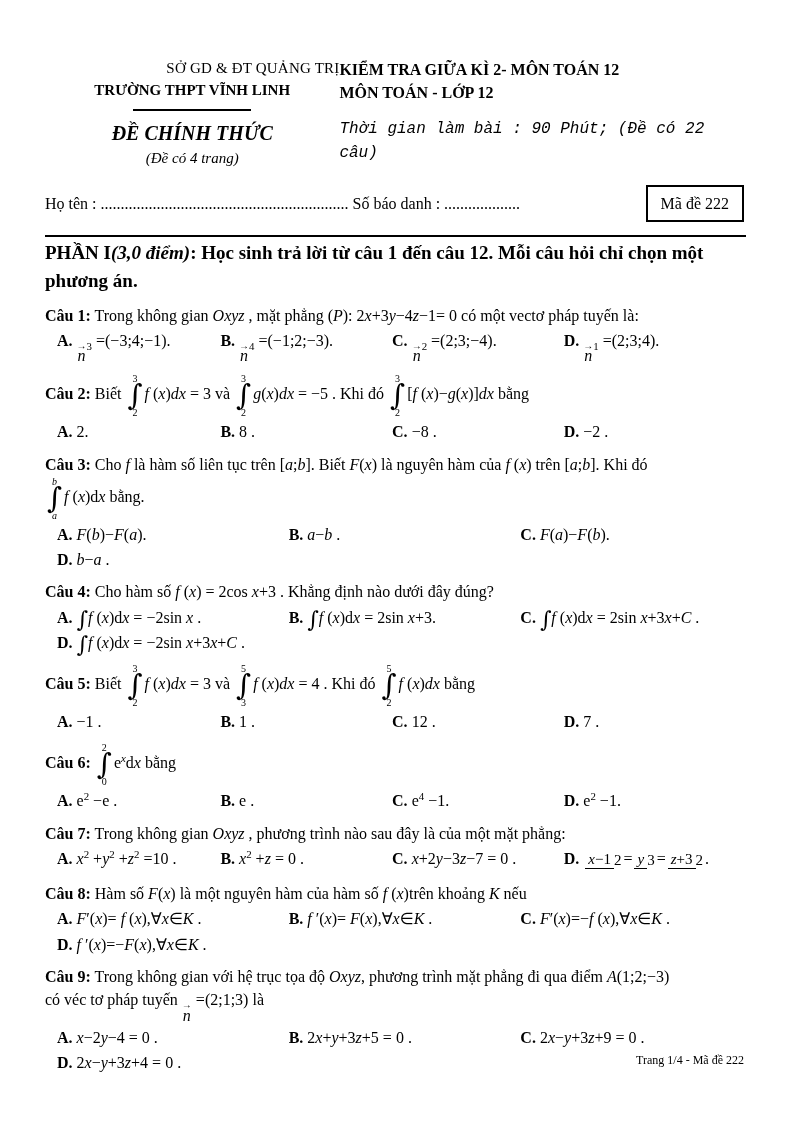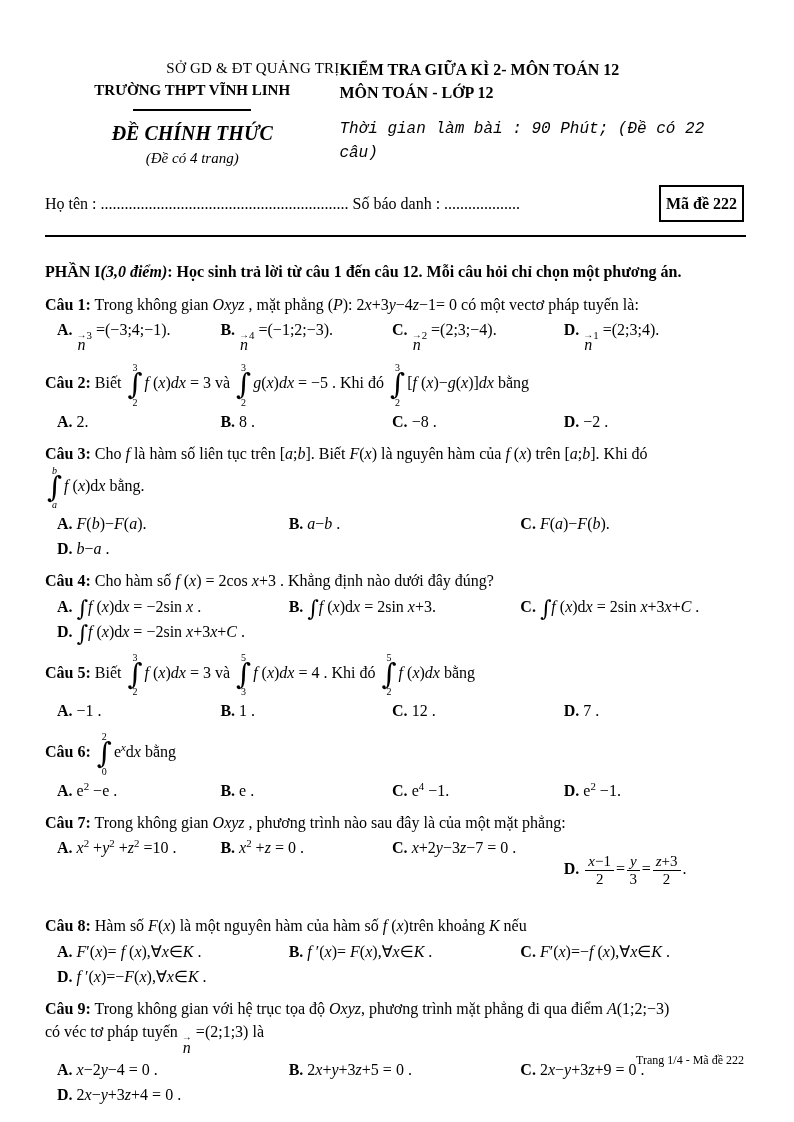--- a/index.html
+++ b/index.html
@@ -16,46 +16,46 @@
   .hl-1 { font-size:15px; letter-spacing:.2px;text-align:right; }
   .hl-2 { font-size:15px; font-weight:bold; }
   .hl-rule { width:118px; border-top:2px solid #000; margin:7px auto 8px auto; }
   .hl-3 { font-size:20px; font-weight:bold; font-style:italic; }
   .hl-4 { font-size:15px; font-style:italic; }
   .hr-1,.hr-2,.hr-3 { font-size:16px; font-weight:bold; }
   .hr-4 { font-size:16px; font-style:italic; margin-top:14px;font-family:Liberation Mono, monospace; }
   
   .info-row { display:flex; justify-content:space-between; align-items:center; margin-top:16px; }
   .info-left { font-size:16px; white-space:nowrap; overflow:hidden; }
-  .code-box { border:2px solid #000; font-weight:bold; font-size:16px; padding:5px 5px; margin-right:2px; }
+  .code-box { border:2px solid #000; font-weight:normal; font-size:16px; padding:5px 13px; margin-right:2px; }
   .rule-main { border-top:2px solid #000; margin-top:13px; }
   
-  .section-title { margin-top:23px; font-size:16px; }
+  .section-title { margin-top:2px; font-size:19px; }
   .question { margin-top:9px; }
   .stem { text-align:left; }
   .qnum { font-weight:bold; }
   .options { margin-top:2px; padding-left:12px; }
   .cols-4 { display:grid; grid-template-columns:0.95fr 1fr 1fr 1.1fr; column-gap:6px; }
   .cols-2 { display:grid; grid-template-columns:1fr 1fr 1fr; column-gap:6px; row-gap:2px; }
   .opt { white-space:nowrap; }
   .opt b { font-weight:bold; }
   
   i { font-style:italic; }
   sup { font-size:68%; vertical-align:super; line-height:0; }
   sub { font-size:68%; vertical-align:sub; line-height:0; }
   .int { display:inline-flex; flex-direction:column; align-items:center; vertical-align:middle;
          line-height:1; margin:0 2px; }
   .int .l { font-size:10px; line-height:1.1; }
   .int .s { font-size:29px; line-height:.8; font-family:"DejaVu Serif", serif; }
   .isym { font-size:22px; font-family:"DejaVu Serif", serif; vertical-align:-4px; line-height:0; }
   .vec { display:inline-flex; flex-direction:column; align-items:center; line-height:1;
          vertical-align:-3px; }
   .vec .a { font-size:10px; line-height:.55; }
-  .fr { display:inline-flex; flex-direction:column; align-items:center; vertical-align:middle;
-        line-height:1.15; margin:17px 2px; font-size:15px; }
+  .fr { display:inline-flex; align-items:center; vertical-align:middle;
+        line-height:1.15; margin:4px 2px; font-size:15px; }
   .fr .n { border-bottom:1px solid #000; padding:0 3px; }
   
   .footer { position:absolute; right:50px; top:1052px; font-size:12px; }
 </style>
 </head>
 <body>
 
 <div class="page">
 
   <div class="header">

